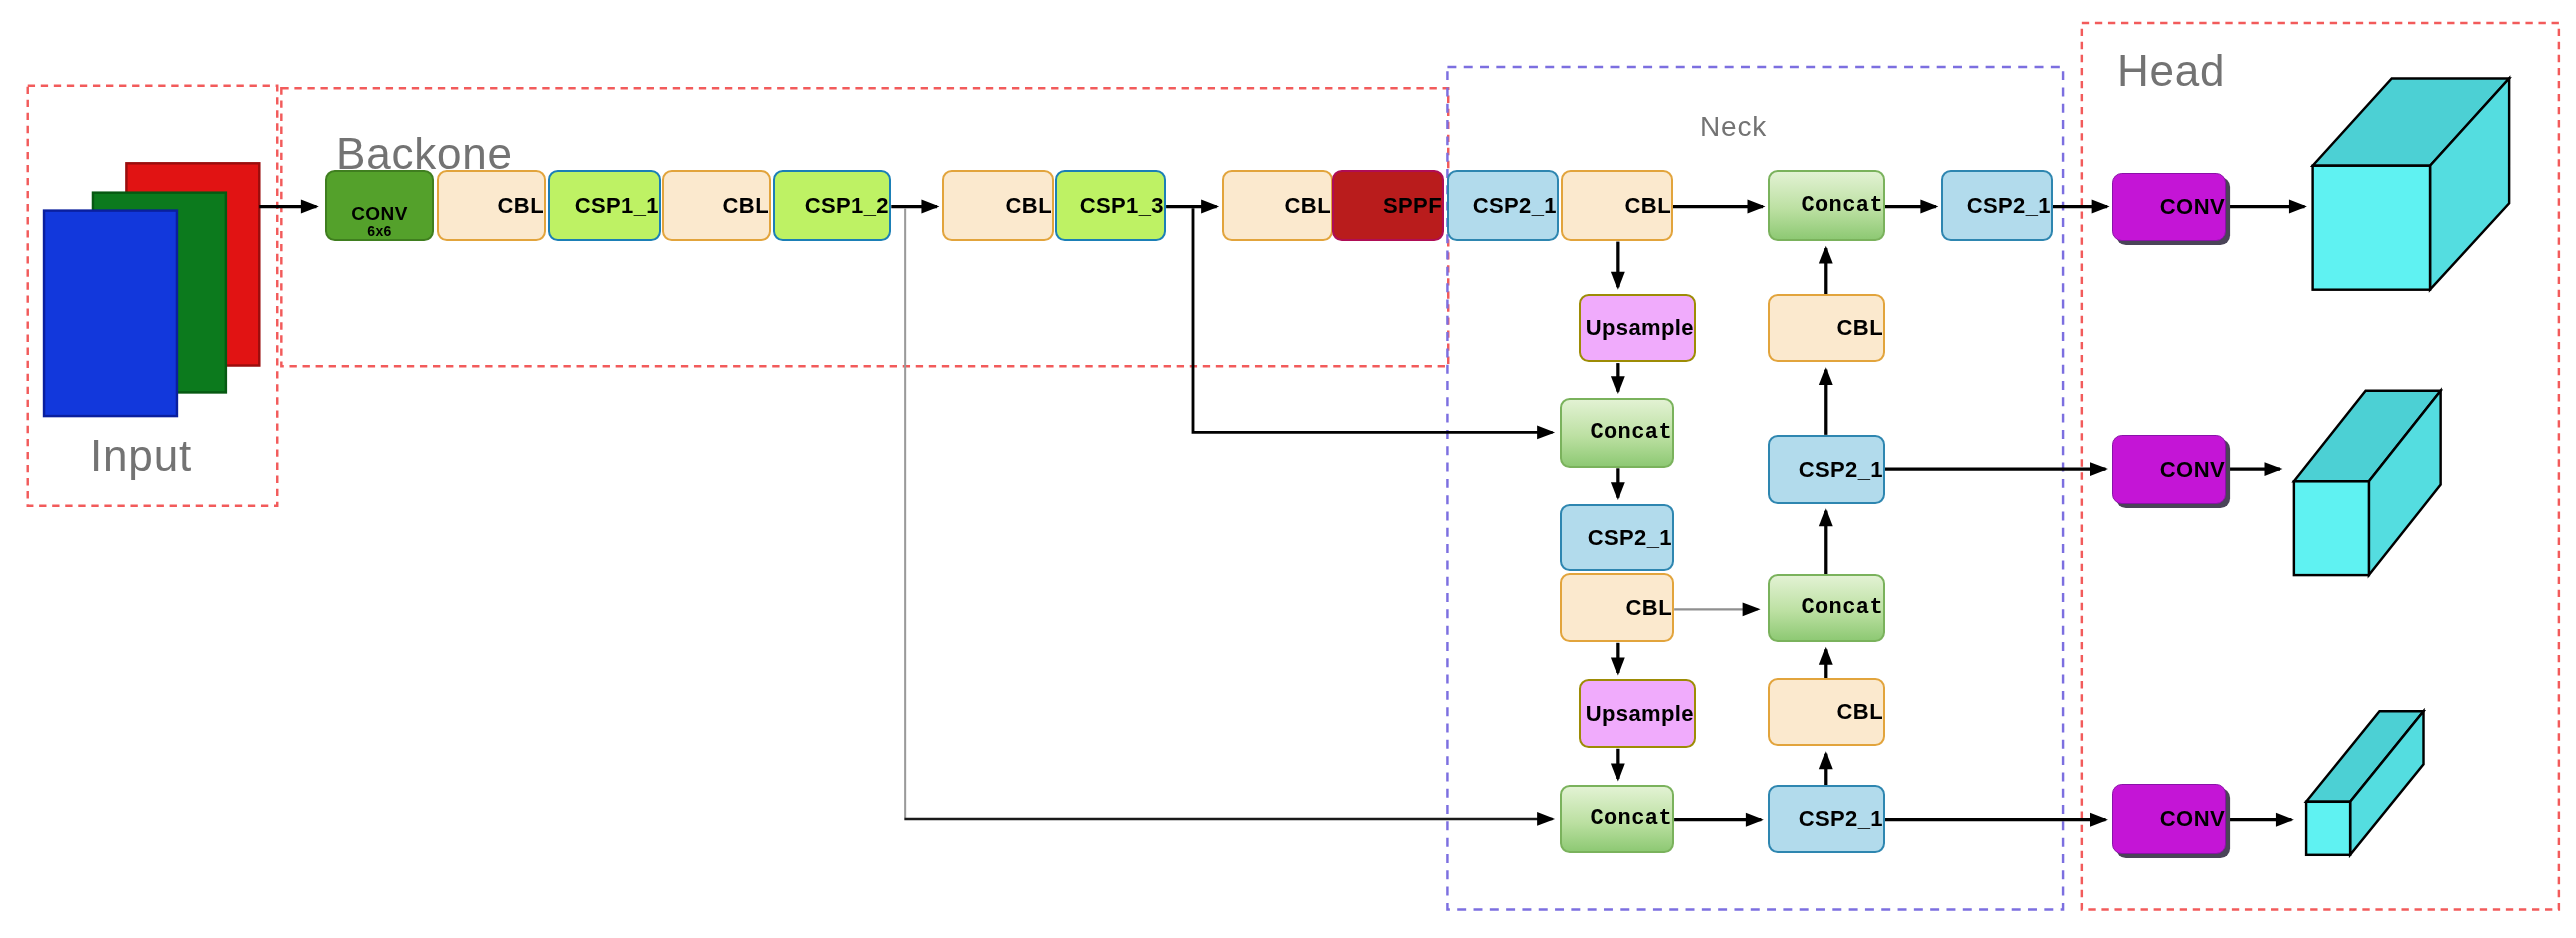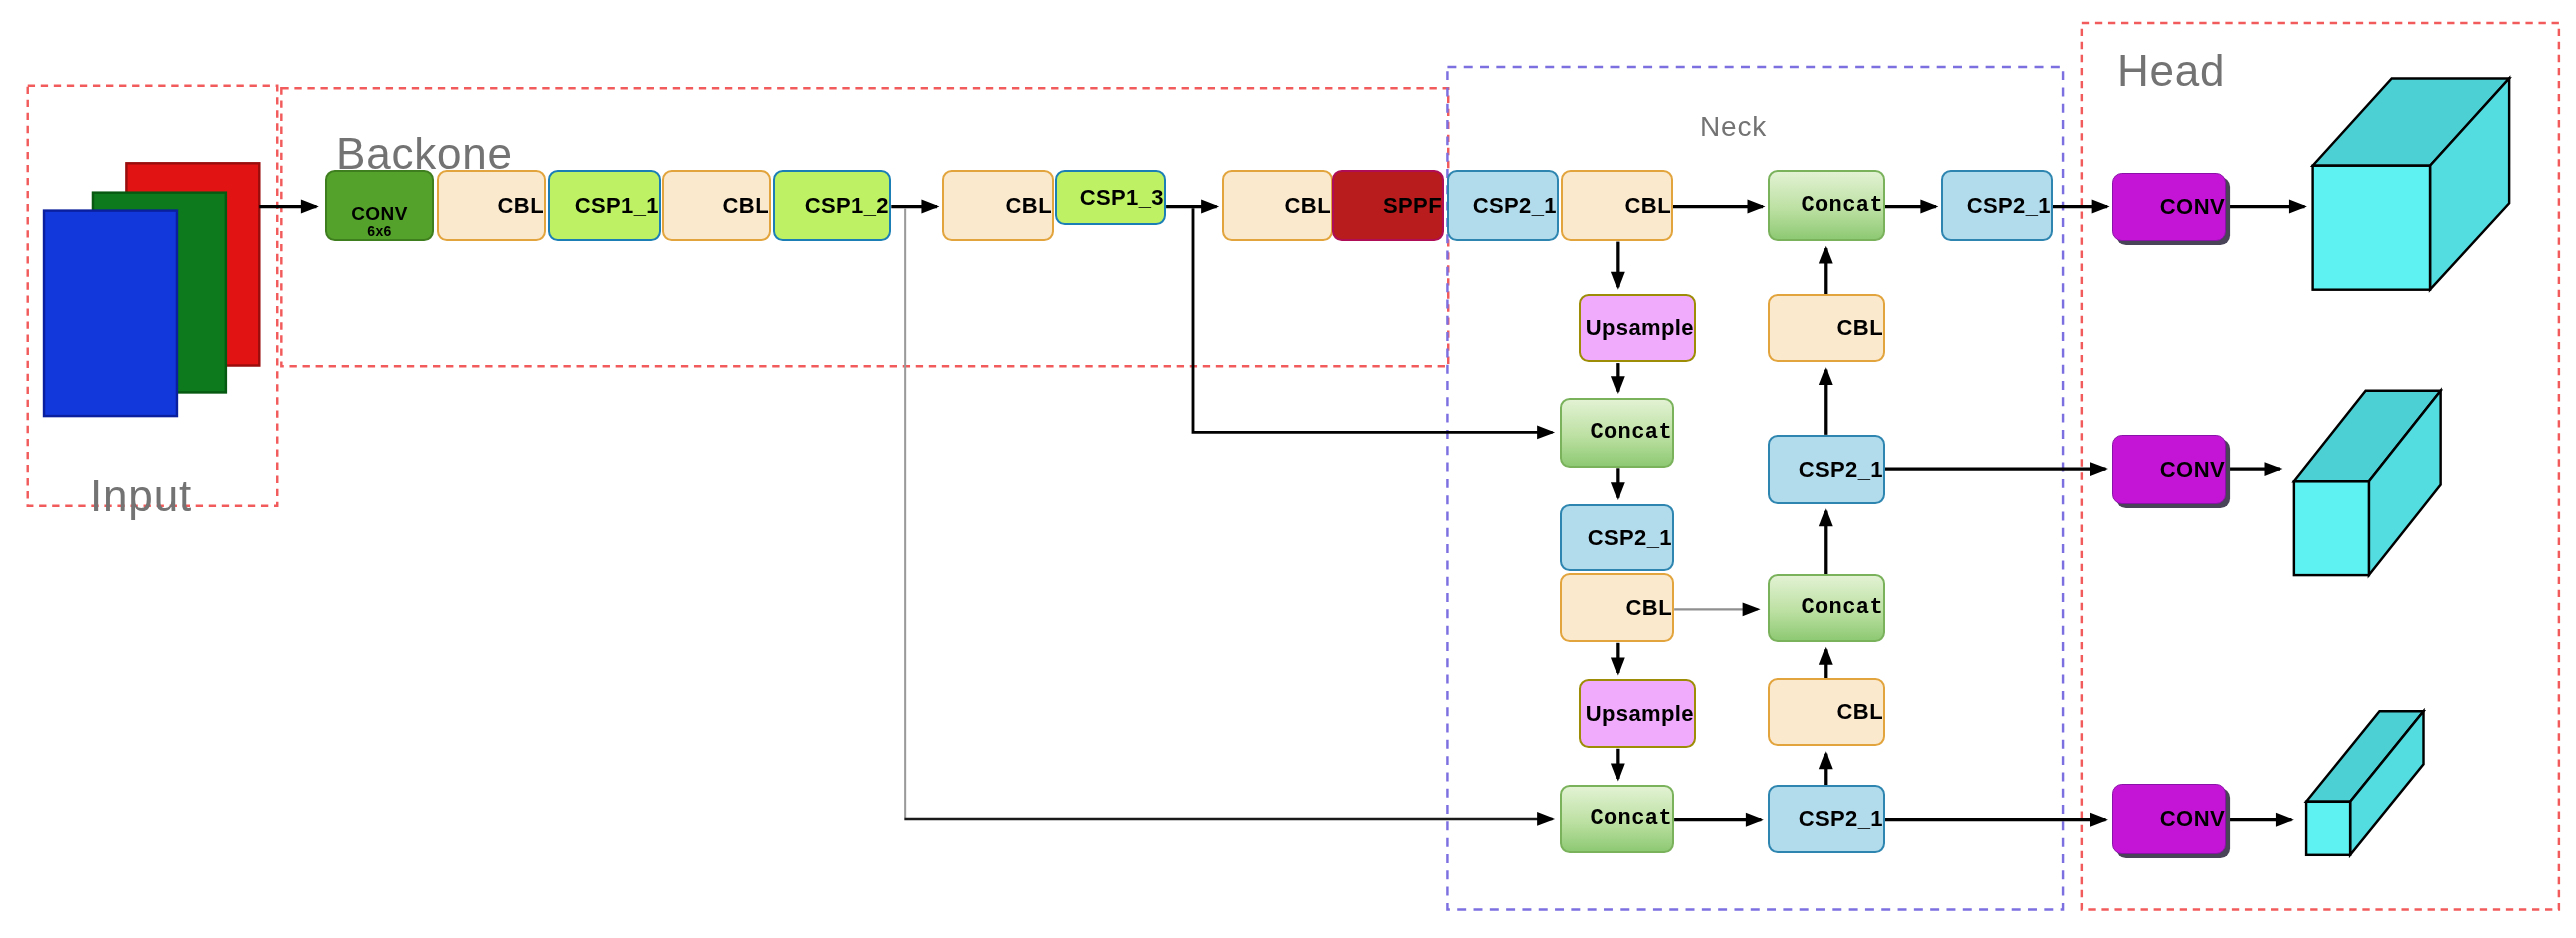--- a/index.html
+++ b/index.html
@@ -108,35 +108,35 @@
       <polygon points="2905,590 2993,479 2993,594 2905,705" fill="#54DDE0"></polygon>
       <rect x="2813" y="590" width="92" height="115" fill="#5FF2F2"></rect>
     </g>
     <g stroke="#000" stroke-width="3">
       <polygon points="2828,983 2882,983 2972,872 2918,872" fill="#4CD0D4"></polygon>
       <polygon points="2882,983 2972,872 2972,937 2882,1048" fill="#54DDE0"></polygon>
       <rect x="2828" y="983" width="54" height="65" fill="#5FF2F2"></rect>
     </g>
   </svg>
 
-  <div class="title center" style="left:80px;top:431px;width:122px;margin-top:40px;">Input</div>
+  <div class="title center" style="left:80px;top:431px;width:122px;">Input</div>
   <div class="title" style="left:320px;top:129px;margin-left:16px;">Backone</div>
   <div class="title" style="left:1700px;top:111px;font-size:28px;">Neck</div>
   <div class="title" style="left:2117px;top:46px;">Head</div>
 
   <div class="node n-green" style="left:325px;top:170px;width:109px;height:71px">
     <span>CONV</span>
     <span class="sub">6x6</span>
   </div>
   <div class="node n-cbl" style="left:437px;top:170px;width:109px;height:71px">CBL</div>
   <div class="node n-csp1" style="left:548px;top:170px;width:113px;height:71px">CSP1_1</div>
   <div class="node n-cbl" style="left:662px;top:170px;width:109px;height:71px">CBL</div>
   <div class="node n-csp1" style="left:773px;top:170px;width:118px;height:71px">CSP1_2</div>
   <div class="node n-cbl" style="left:942px;top:170px;width:112px;height:71px">CBL</div>
-  <div class="node n-csp1" style="left:1055px;top:170px;width:111px;height:55px">CSP1_3</div>
+  <div class="node n-csp1" style="left:1055px;top:170px;width:111px;height:71px">CSP1_3</div>
   <div class="node n-cbl" style="left:1222px;top:170px;width:111px;height:71px">CBL</div>
   <div class="node n-sppf" style="left:1332px;top:170px;width:112px;height:71px">SPPF</div>
 
   <div class="node n-csp2" style="left:1447px;top:170px;width:112px;height:71px">CSP2_1</div>
   <div class="node n-cbl" style="left:1561px;top:170px;width:112px;height:71px">CBL</div>
 
   <div class="node n-upsample" style="left:1558px;top:294px;width:117px;height:68px">Upsample</div>
   <div class="node n-concat" style="left:1560px;top:398px;width:114px;height:70px">Concat</div>
   <div class="node n-csp2" style="left:1560px;top:504px;width:114px;height:67px">CSP2_1</div>
   <div class="node n-cbl" style="left:1560px;top:573px;width:114px;height:69px">CBL</div>

